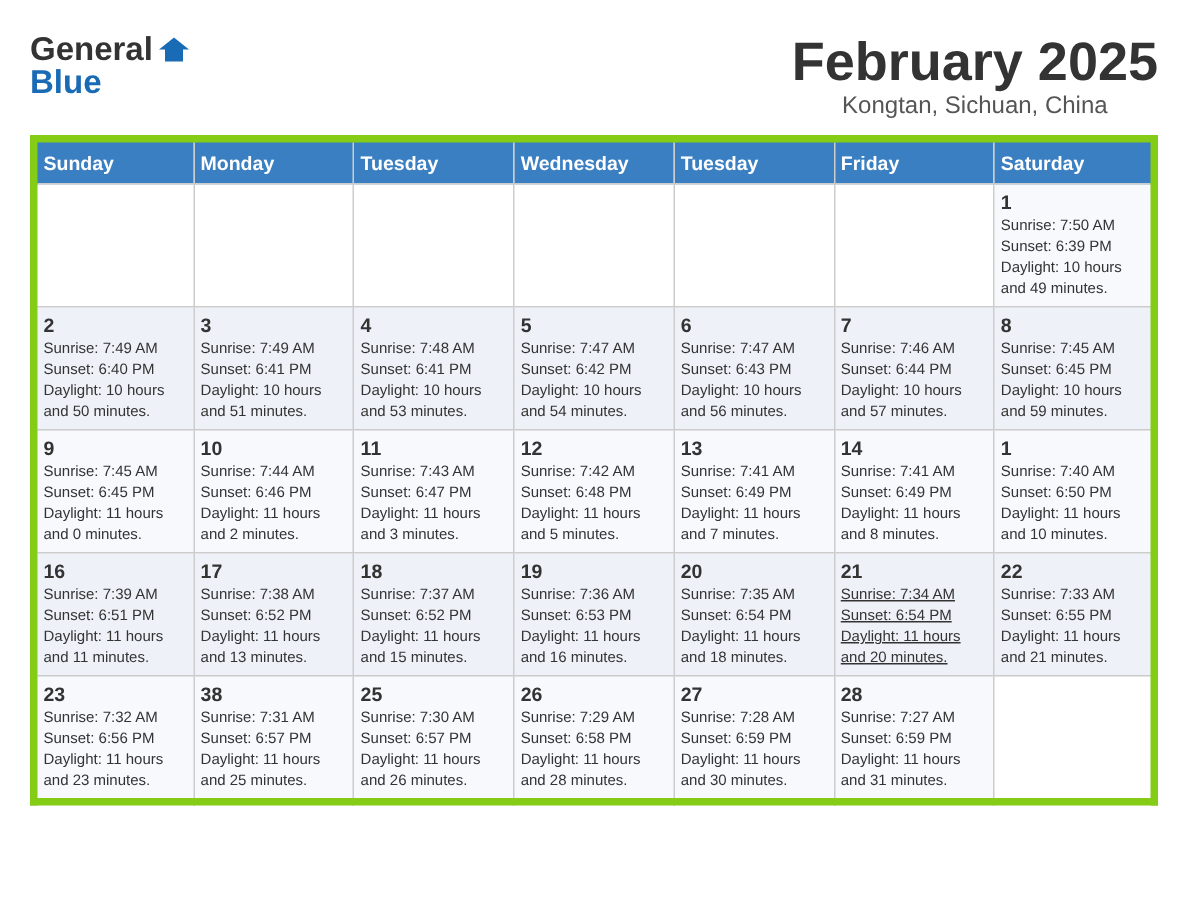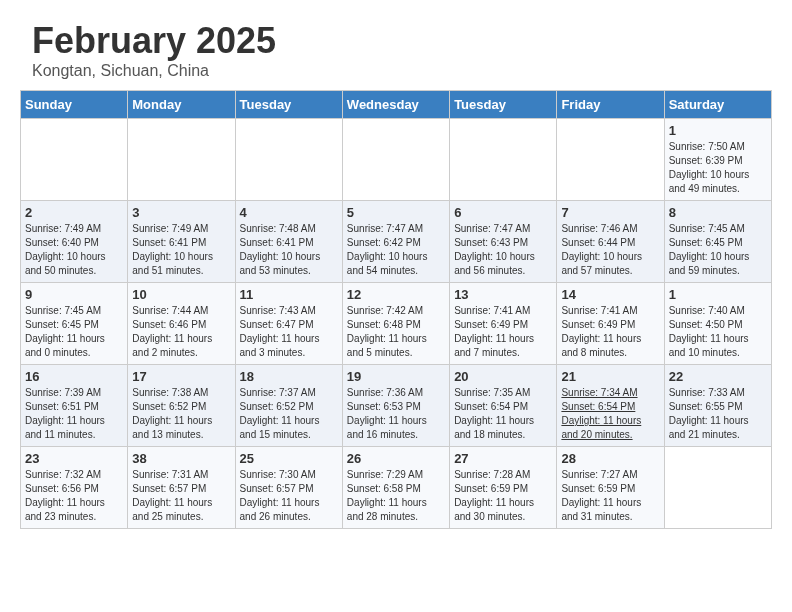--- a/index.html
+++ b/index.html
@@ -29,36 +29,36 @@
       color: #333;
     }
     .logo-general { color: #333; }
     .logo-blue { color: #1a6bb5; }
     .logo-icon {
       width: 24px;
       height: 24px;
       margin-left: 2px;
     }
     .title-block {
-      text-align: left;
+      text-align: center;
       margin-left: 12px;
     }
     .month-title {
       font-size: 36px;
       font-weight: bold;
       color: #333;
     }
     .location {
       font-size: 16px;
       color: #555;
     }
     .calendar {
       width: 100%;
       border-collapse: collapse;
-      border: 1px solid #84cc16;
+      border: 5px solid #84cc16;
     }
     .calendar th {
       background-color: #3a7fc1;
       color: #fff;
       font-size: 13px;
       font-weight: bold;
       padding: 6px 4px;
       text-align: left;
       border: 1px solid #ccc;
     }
@@ -90,20 +90,29 @@
       color: #333;
     }
     .empty-cell {
       background: #fff !important;
     }
   </style>
 </head>
 <body>
 
 <div class="header">
+  <div class="logo">
+    <div class="logo-text">
+      <span class="logo-general">General</span>
+      <svg class="logo-icon" viewBox="0 0 24 24" fill="none">
+        <polygon points="12,4 22,12 18,12 18,20 6,20 6,12 2,12" fill="#1a6bb5"></polygon>
+      </svg>
+    </div>
+    <div class="logo-blue" style="font-size:22px;font-weight:bold;color:#1a6bb5;margin-top:-4px;">Blue</div>
+  </div>
   <div class="title-block">
     <div class="month-title">February 2025</div>
     <div class="location">Kongtan, Sichuan, China</div>
   </div>
 </div>
 
 <table class="calendar">
   <thead>
     <tr>
     <th>Sunday</th>
@@ -207,21 +216,21 @@
         </td>
         <td>
           <span class="day-num">14</span>
           <div class="day-info" style="white-space: pre-line;">Sunrise: 7:41 AM
 Sunset: 6:49 PM
 Daylight: 11 hours and 8 minutes.</div>
         </td>
         <td>
           <span class="day-num">1</span>
           <div class="day-info" style="white-space: pre-line;">Sunrise: 7:40 AM
-Sunset: 4:50 PM
+Sunset: 6:50 PM
 Daylight: 11 hours and 10 minutes.</div>
         </td>
       </tr>
       <tr>
         <td>
           <span class="day-num">16</span>
           <div class="day-info" style="white-space: pre-line;">Sunrise: 7:39 AM
 Sunset: 6:51 PM
 Daylight: 11 hours and 11 minutes.</div>
         </td>

